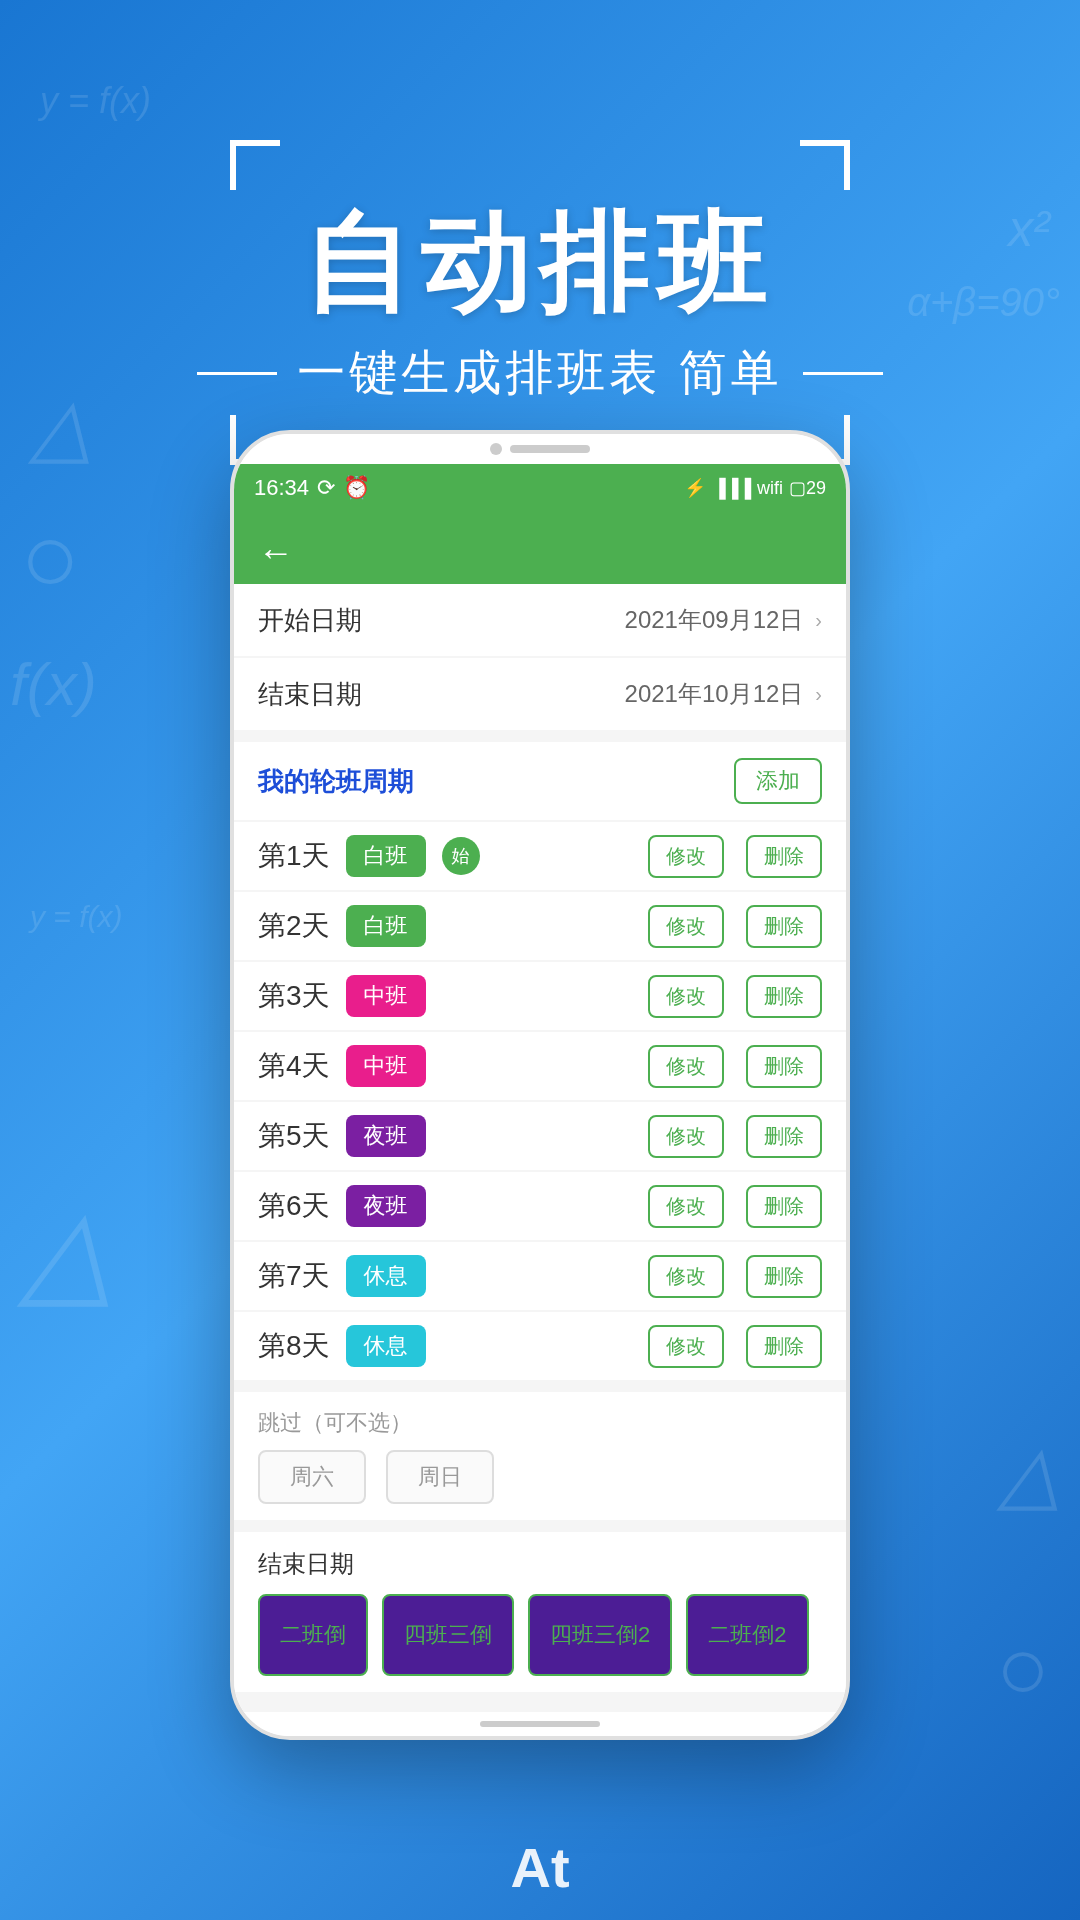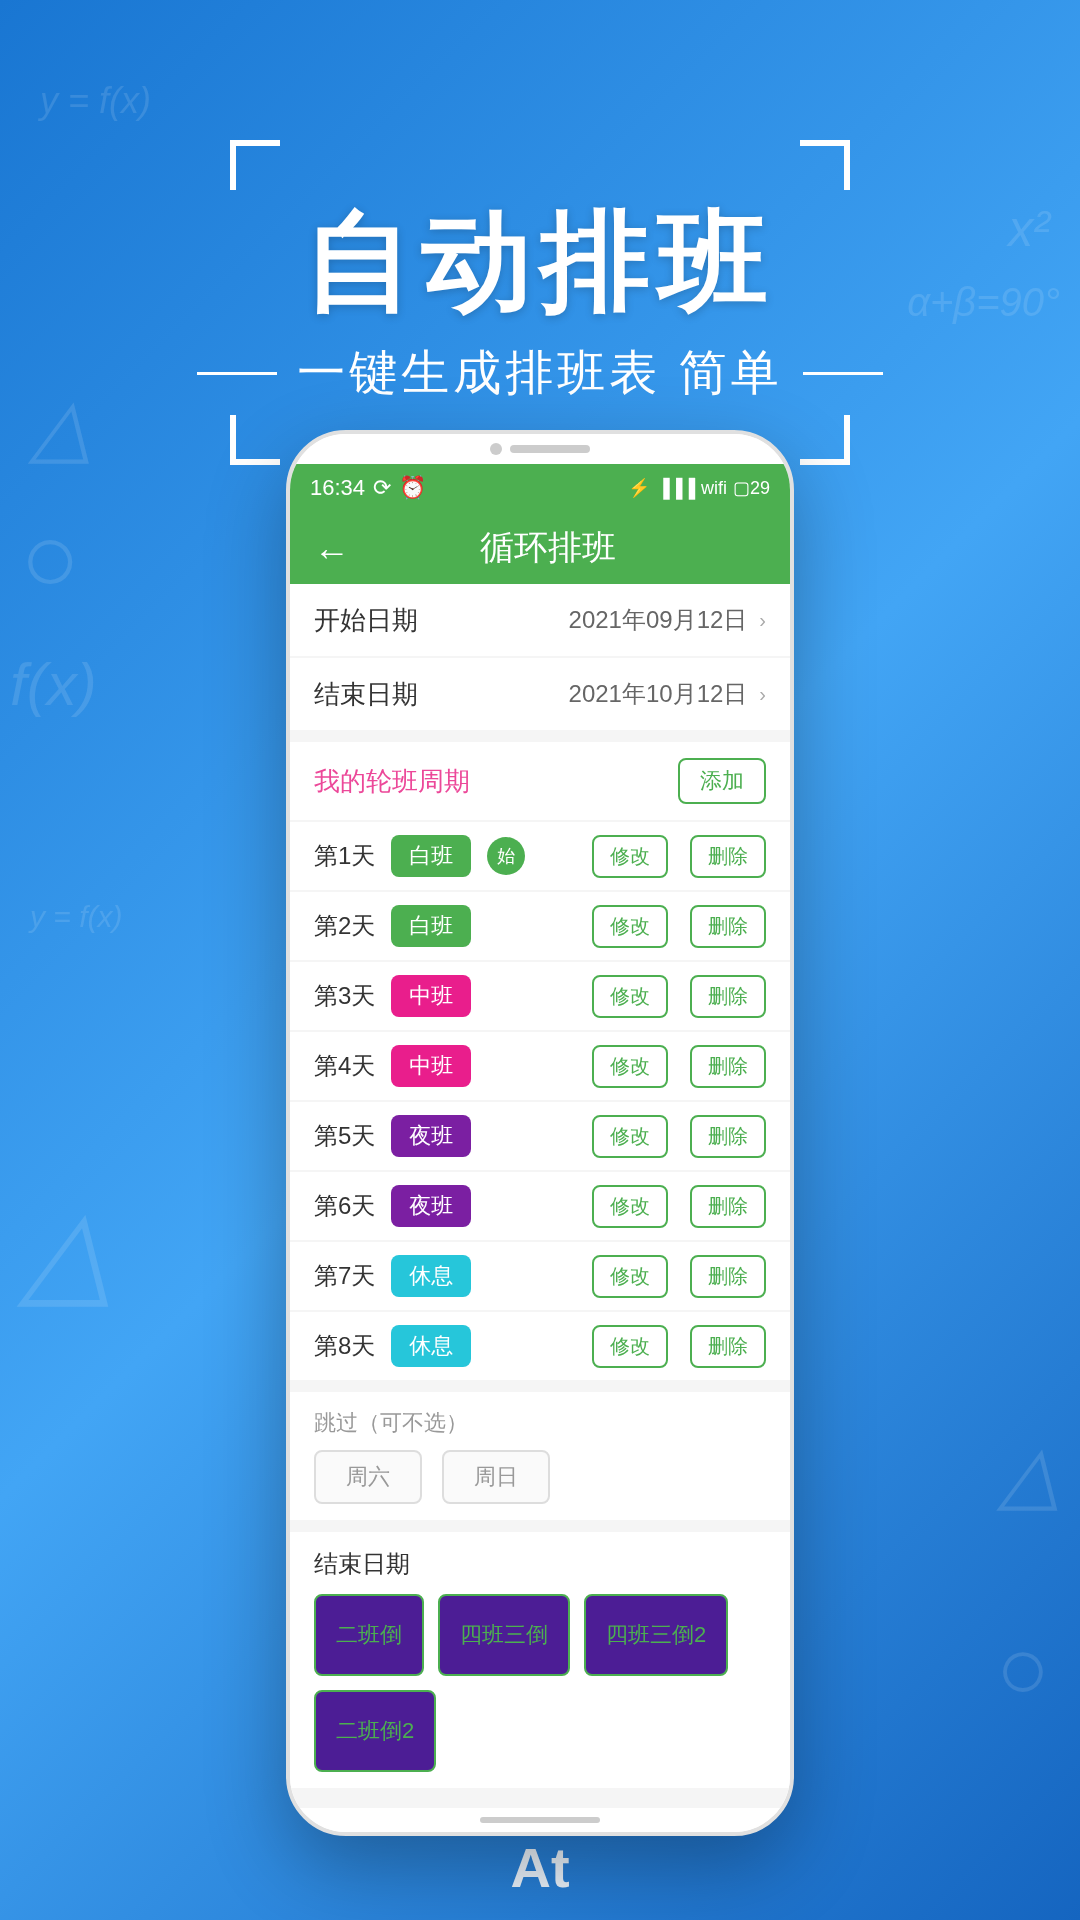--- a/index.html
+++ b/index.html
@@ -59,21 +59,21 @@
       font-weight: 400;
       letter-spacing: 4px;
     }
 
     
     .phone-container {
       position: absolute;
       top: 430px;
       left: 50%;
       transform: translateX(-50%);
-      width: 508px;
+      width: 620px;
       z-index: 3;
     }
 
     .phone-mockup {
       background: white;
       border-radius: 60px;
       overflow: hidden;
       box-shadow: 0 30px 80px rgba(0,0,0,0.3);
       border: 4px solid #e0e0e0;
       position: relative;
@@ -176,22 +176,22 @@
       background: white;
       margin-top: 12px;
       margin-bottom: 2px;
       padding: 16px 24px;
       display: flex;
       align-items: center;
       justify-content: space-between;
     }
     .section-title {
       font-size: 26px;
-      color: #ec4899;
-      font-weight: 400;
+      color: #1d4ed8;
+      font-weight: 700;
     }
     .btn-add {
       border: 2px solid #4CAF50;
       color: #4CAF50;
       background: white;
       border-radius: 8px;
       padding: 6px 20px;
       font-size: 22px;
       cursor: pointer;
     }
@@ -200,21 +200,21 @@
     .day-row {
       background: white;
       margin-bottom: 2px;
       padding: 0 24px;
       height: 68px;
       display: flex;
       align-items: center;
       gap: 16px;
     }
     .day-label {
-      font-size: 24px;
+      font-size: 28px;
       color: #333;
       min-width: 60px;
     }
     .shift-badge {
       border-radius: 8px;
       padding: 6px 18px;
       font-size: 22px;
       color: white;
       font-weight: 500;
       min-width: 80px;
@@ -381,21 +381,20 @@
       <div class="status-right">
         <span>⚡</span>
         <span>▐▐▐</span>
         <span>wifi</span>
         <span>▢<span>29</span></span>
       </div>
     </div>
 
     <div class="app-bar">
       <span class="app-bar-back">←</span>
-      <span class="app-bar-title">循环排班</span>
     </div>
 
     <div class="content">
 
       <div class="row-item">
         <span class="row-label">开始日期</span>
         <div class="row-value">
           <span>2021年09月12日</span>
           <span class="chevron">›</span>
         </div>

